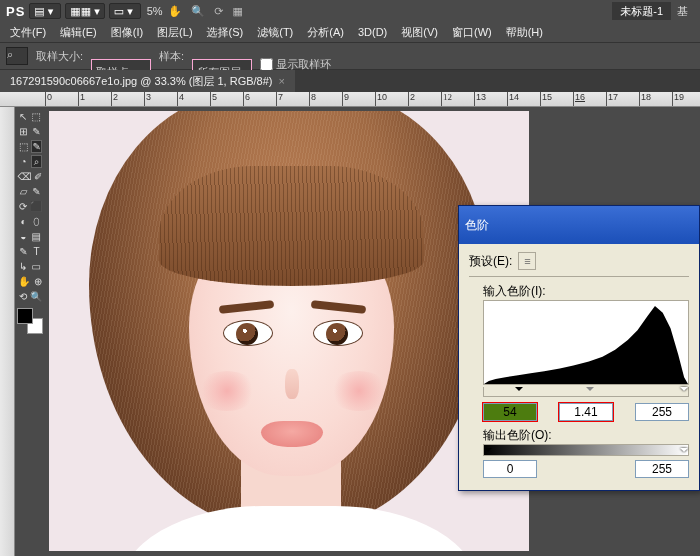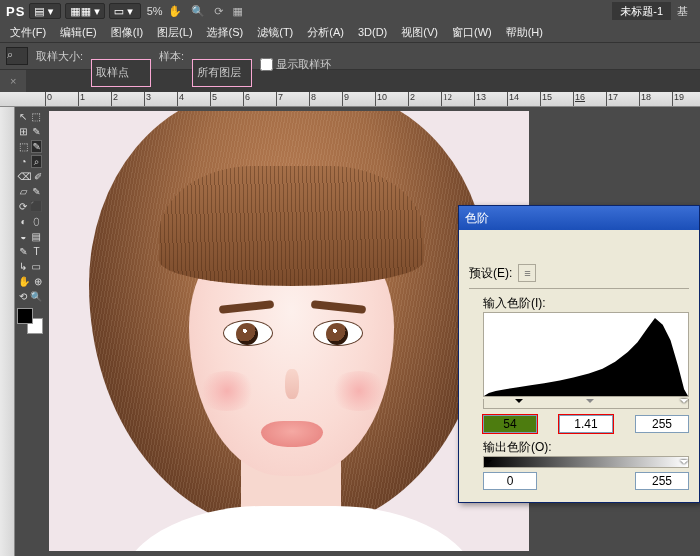--- a/index.html
+++ b/index.html
@@ -49,23 +49,23 @@
     .eye.l { left:175px; top:210px; } .eye.r { left:265px; top:210px; }
     .brow { position:absolute; width:55px; height:8px; background:#6a3e23; border-radius:10px; }
     .brow.l { left:170px; top:192px; transform:rotate(-6deg); }
     .brow.r { left:262px; top:192px; transform:rotate(6deg); }
     .nose { position:absolute; left:236px; top:258px; width:14px; height:30px; background:linear-gradient(#f8d6cc,#eebcb1); border-radius:40%; }
     .lips { position:absolute; left:212px; top:310px; width:62px; height:26px; background:radial-gradient(ellipse at 50% 40%,#f5a9a3,#e67f7c); border-radius:50% 50% 60% 60% / 60% 60% 80% 80%; }
     .neck { position:absolute; left:192px; top:348px; width:100px; height:90px; background:#f7d8cf; }
     .shirt { position:absolute; left:70px; top:395px; width:360px; height:120px; background:#fff; border-radius:40% 40% 0 0 / 70% 70% 0 0; }
     
     .dialog { position:absolute; right:0; top:205px; width:242px; background:#ece9d8; border:1px solid #0a246a; box-shadow:2px 2px 6px rgba(0,0,0,.4); }
-    .dlg-title { height:24px; background:linear-gradient(#3a6ed5,#1b4fb8); color:#fff; display:flex; align-items:center; padding:0 6px; font-size:12px; }
+    .dlg-title { height:38px; background:linear-gradient(#3a6ed5,#1b4fb8); color:#fff; display:flex; align-items:center; padding:0 6px; font-size:12px; }
     .dlg-body { padding:8px 10px 12px; color:#000; font-size:12px; }
-    .dlg-row { display:flex; align-items:center; gap:6px; margin-bottom:6px;margin-top:26px; }
+    .dlg-row { display:flex; align-items:center; gap:6px; margin-bottom:6px; }
     .combo { flex:1; height:20px; border:1px solid #7f9db9; background:#fff; display:flex; align-items:center; padding:0 4px; position:relative; }
     .combo::after { content:"▾"; position:absolute; right:3px; color:#444; font-size:10px; }
     .dlg-row .icon { width:18px; height:18px; border:1px solid #aca899; background:#ece9d8; text-align:center; line-height:16px; font-size:11px; color:#666; }
     .divider { border-top:1px solid #aca899; margin:4px 0 6px; }
     .histogram { height:85px; border:1px solid #aca899; background:#fff; margin-bottom:2px; position:relative; margin-left:14px; }
     .histogram svg { width:100%; height:100%; display:block; }
     .slider-track { height:10px; margin-left:14px; border:1px solid #aca899; border-top:none; background:#ece9d8; position:relative; }
     .slider-track .tri { position:absolute; top:0; width:0; height:0; border:4px solid transparent; }
     .slider-track .tri.black { border-top-color:#000; left:15%; }
     .slider-track .tri.gray  { border-top-color:#888; left:50%; }
@@ -124,20 +124,21 @@
   <span>样本:</span>
   <span class="drop">所有图层</span>
   <label class="chk">
       <input type="checkbox" style="">
       <span>显示取样环</span>
     </label>
 </div>
 
 <div class="tabbar">
   <div class="tab">
+    <span>167291590c06667e1o.jpg @ 33.3% (图层 1, RGB/8#)</span>
     <span class="x">×</span>
   </div>
 </div>
 
 <div class="ruler-h" id="rulerH">
     <div class="tick" style="left: 45px;"></div>
     <div class="lbl" style="left: 45px;">0</div>
     <div class="tick" style="left: 78px;"></div>
     <div class="lbl" style="left: 78px;">1</div>
     <div class="tick" style="left: 111px;"></div>

